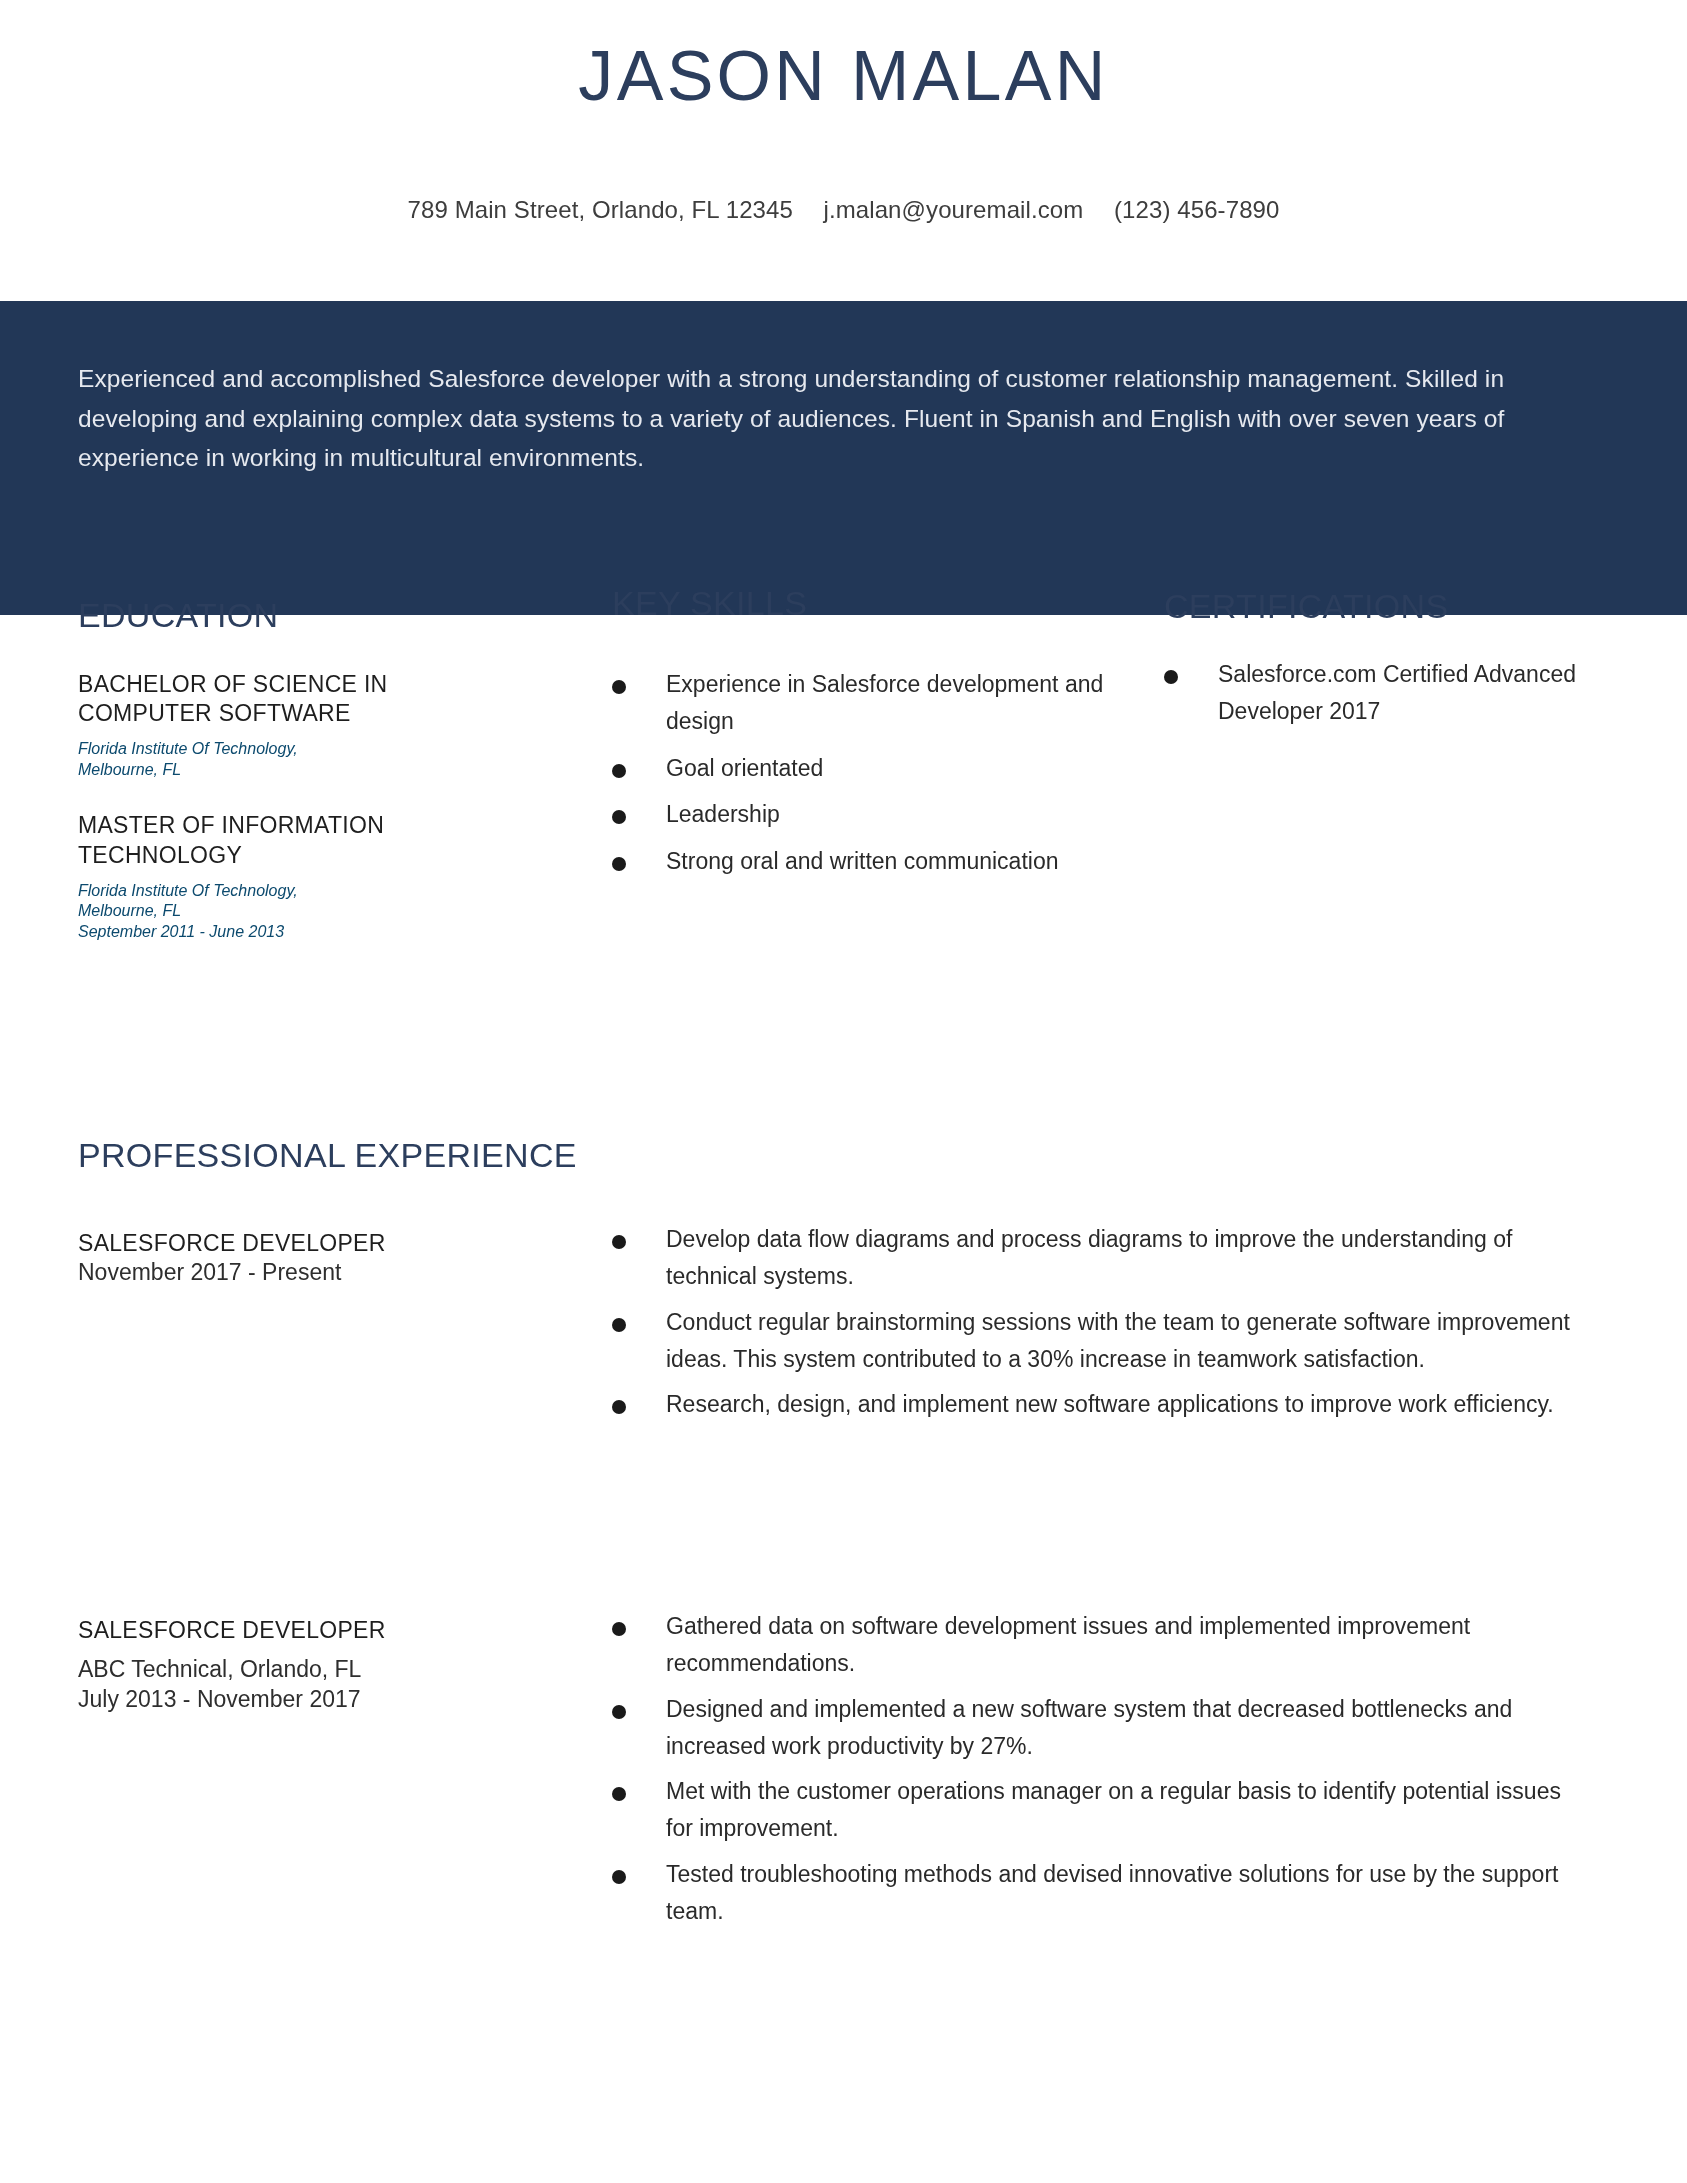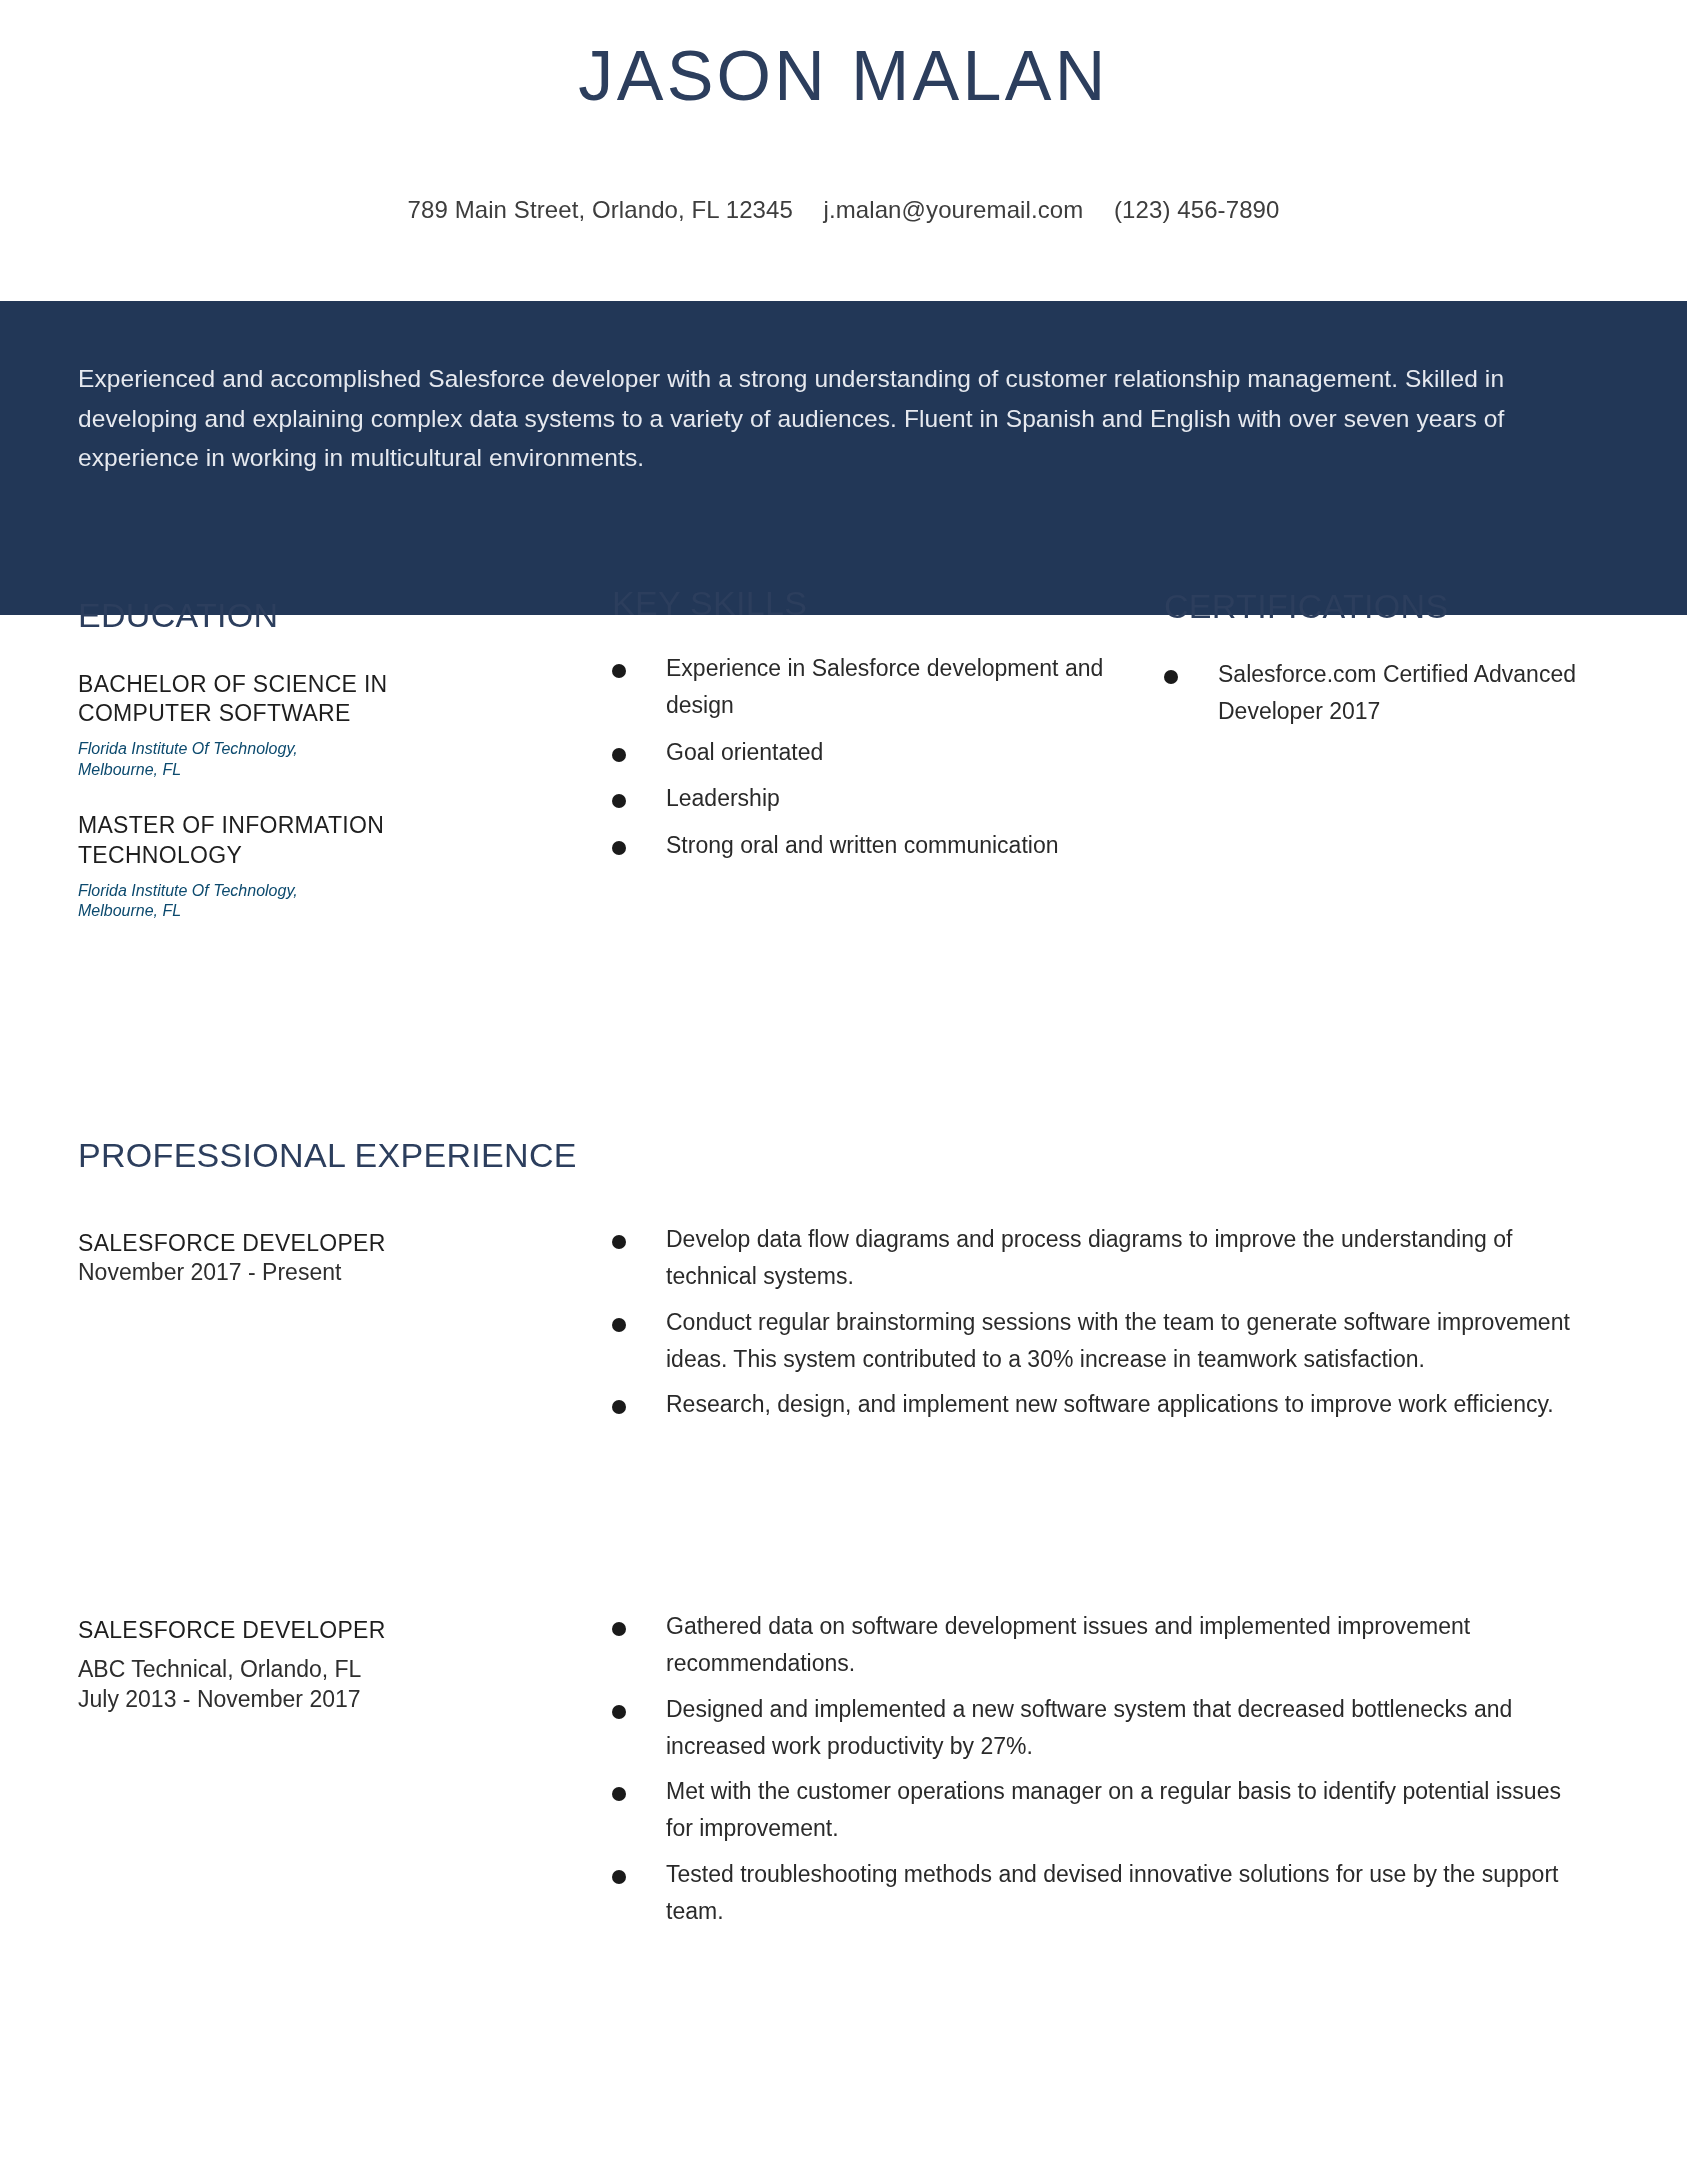--- a/index.html
+++ b/index.html
@@ -97,21 +97,21 @@
 
   
   #col-education { position:absolute; left:78px; top:586px; width:503px;margin-top:12px; }
   #col-skills    { position:absolute; left:612px; top:586px; width:503px; }
   #col-certs     { position:absolute; left:1164px; top:589px; width:490px; }
 
   .edu-entry { margin-bottom:0; }
   .edu-entry + .edu-entry { margin-top:30px; }
 
   #col-education .body { margin-top:38px; }
-  #col-skills .body    { margin-top:30px; }
+  #col-skills .body    { margin-top:46px; }
   #col-certs .body     { margin-top:33px; }
 
   #col-skills ul.bullets > li { margin-bottom:9.3px; }
   #col-skills ul.bullets > li:last-child { margin-bottom:0; }
 
   
   #experience-heading { left:78px; top:1138px; }
   .exp-job { position:absolute; }
   .exp-left { position:absolute; width:503px; }
   .exp-right { position:absolute; left:612px; width:979px; }
@@ -155,20 +155,21 @@
         <div class="item-title">COMPUTER SOFTWARE</div>
         <div class="item-sub" style="margin-top:10.6px;">Florida Institute Of Technology,</div>
         <div class="item-sub">Melbourne, FL</div>
       </div>
 
       <div class="edu-entry">
         <div class="item-title">MASTER OF INFORMATION</div>
         <div class="item-title">TECHNOLOGY</div>
         <div class="item-sub" style="margin-top:10.6px;">Florida Institute Of Technology,</div>
         <div class="item-sub">Melbourne, FL</div>
+        <div class="item-sub">September 2011 - June 2013</div>
       </div>
 
     </div>
   </div>
 
   <div id="col-skills">
     <div class="sec-head" style="position:relative;left:0;top:0;">KEY SKILLS</div>
     <div class="body">
       <ul class="bullets">
         <li>Experience in Salesforce development and design</li>

